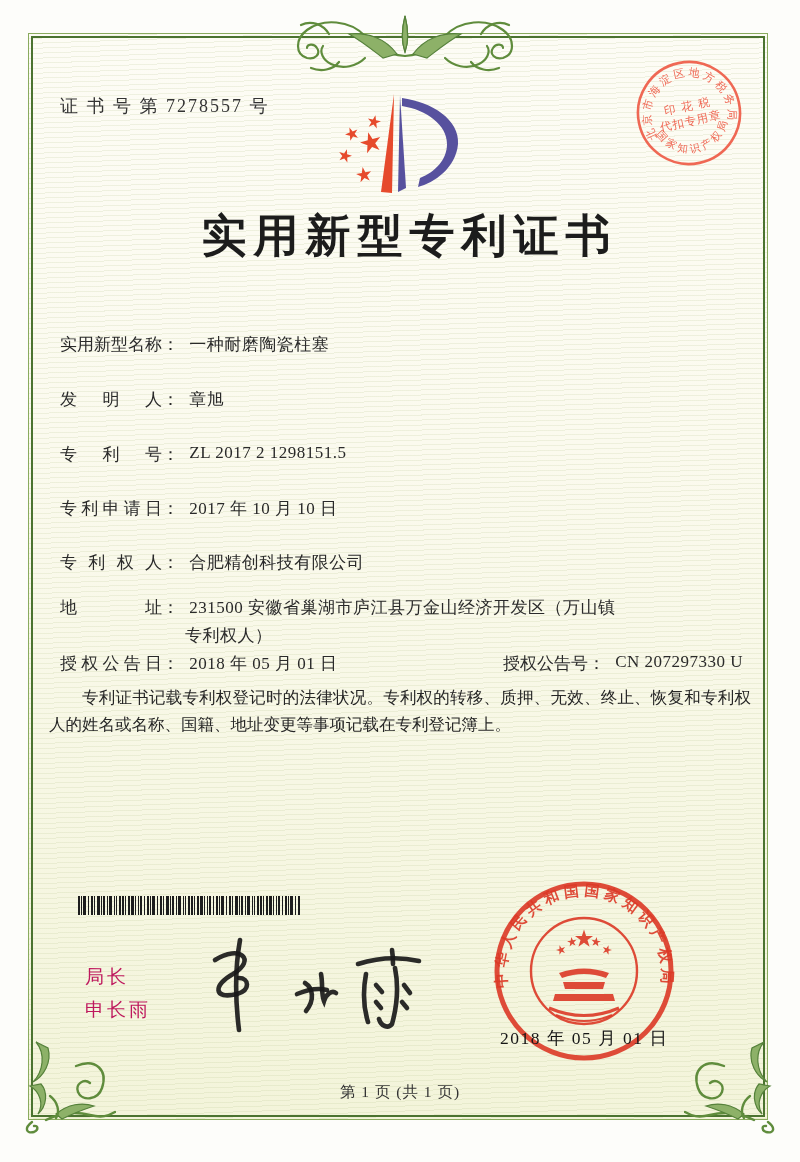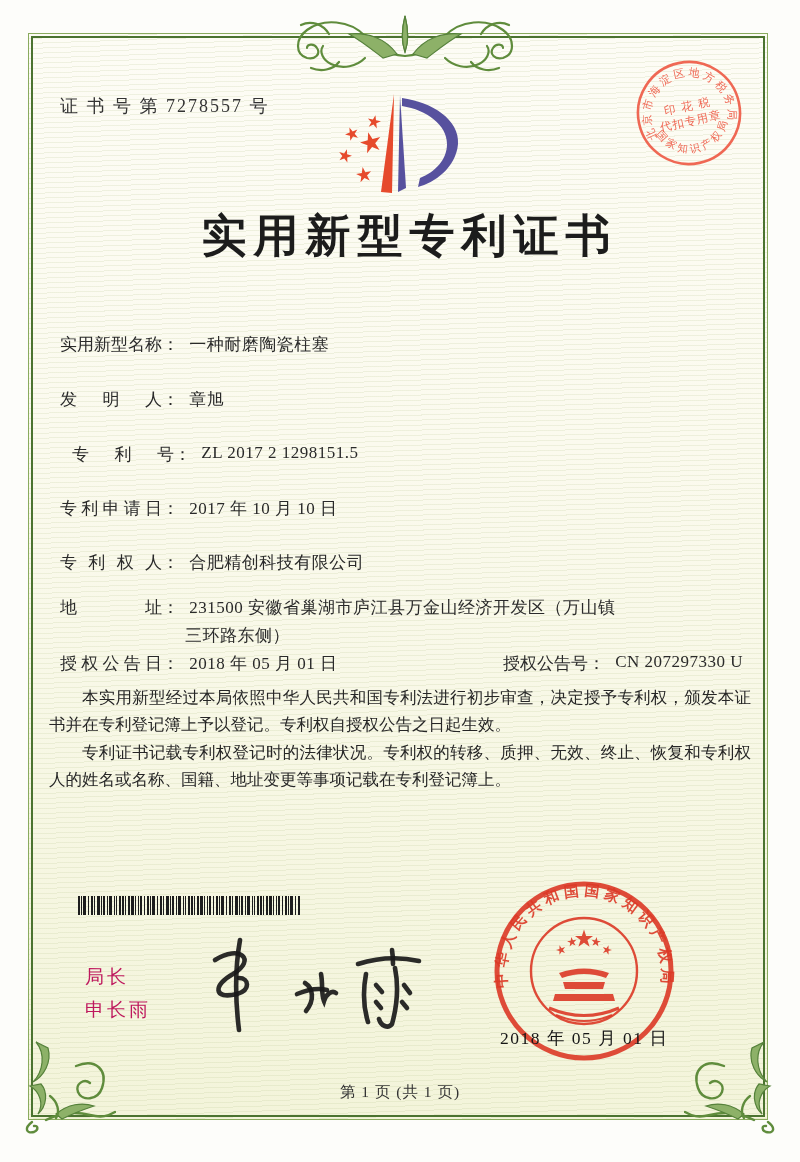--- a/index.html
+++ b/index.html
@@ -123,50 +123,49 @@
 <div class="title">实用新型专利证书</div>
 
 <div class="field-row" style="top:333px;">
   <span class="jlabel">实用新型名称</span><span class="colon">：</span>
   <span class="fval">一种耐磨陶瓷柱塞</span>
 </div>
 <div class="field-row" style="top:388px;">
   <span class="jlabel">发明人</span><span class="colon">：</span>
   <span class="fval">章旭</span>
 </div>
-<div class="field-row" style="top:443px;margin-left:12px;">
+<div class="field-row" style="top:443px;">
   <span class="jlabel">专利号</span><span class="colon">：</span>
   <span class="fval">ZL 2017 2 1298151.5</span>
 </div>
 <div class="field-row" style="top:497px;">
   <span class="jlabel">专利申请日</span><span class="colon">：</span>
   <span class="fval">2017 年 10 月 10 日</span>
 </div>
 <div class="field-row" style="top:551px;">
   <span class="jlabel">专利权人</span><span class="colon">：</span>
   <span class="fval">合肥精创科技有限公司</span>
 </div>
 <div class="field-row" style="top:596px;">
   <span class="jlabel">地址</span><span class="colon">：</span>
   <span class="fval">231500 安徽省巢湖市庐江县万金山经济开发区（万山镇</span>
 </div>
 <div class="field-row" style="top:624px;left:185px;">
-  <span class="fval" style="margin-left:0;">三环路东侧）</span>
+  <span class="fval" style="margin-left:0;">专利权人）</span>
 </div>
 <div class="field-row" style="top:652px;">
   <span class="jlabel">授权公告日</span><span class="colon">：</span>
   <span class="fval">2018 年 05 月 01 日</span>
 </div>
 <div class="field-row" style="top:652px;left:458px;margin-left:45px;">
   <span>授权公告号</span><span class="colon">：</span>
   <span class="fval">CN 207297330 U</span>
 </div>
 
 <div class="body-text">
-  <p>本实用新型经过本局依照中华人民共和国专利法进行初步审查，决定授予专利权，颁发本证书并在专利登记簿上予以登记。专利权自授权公告之日起生效。</p>
   <p>专利证书记载专利权登记时的法律状况。专利权的转移、质押、无效、终止、恢复和专利权人的姓名或名称、国籍、地址变更等事项记载在专利登记簿上。</p>
 </div>
 
 <svg class="barcode" width="222" height="19" viewBox="0 0 222 19">
   <path d="M0,9.5 H222" stroke="#1d1d1d" stroke-width="19" stroke-dasharray="2 1 1 1 3 2 1 2 2 1 1 2 3 1 1 1 2 2 1 1 3 2 1 1 1 2 2 1 2 1 1 2 2 1 3 1 1 2 1 1 2 2 1 2"></path>
 </svg>
 
 <div class="signer role">局长</div>
 <div class="signer name">申长雨</div>
 

